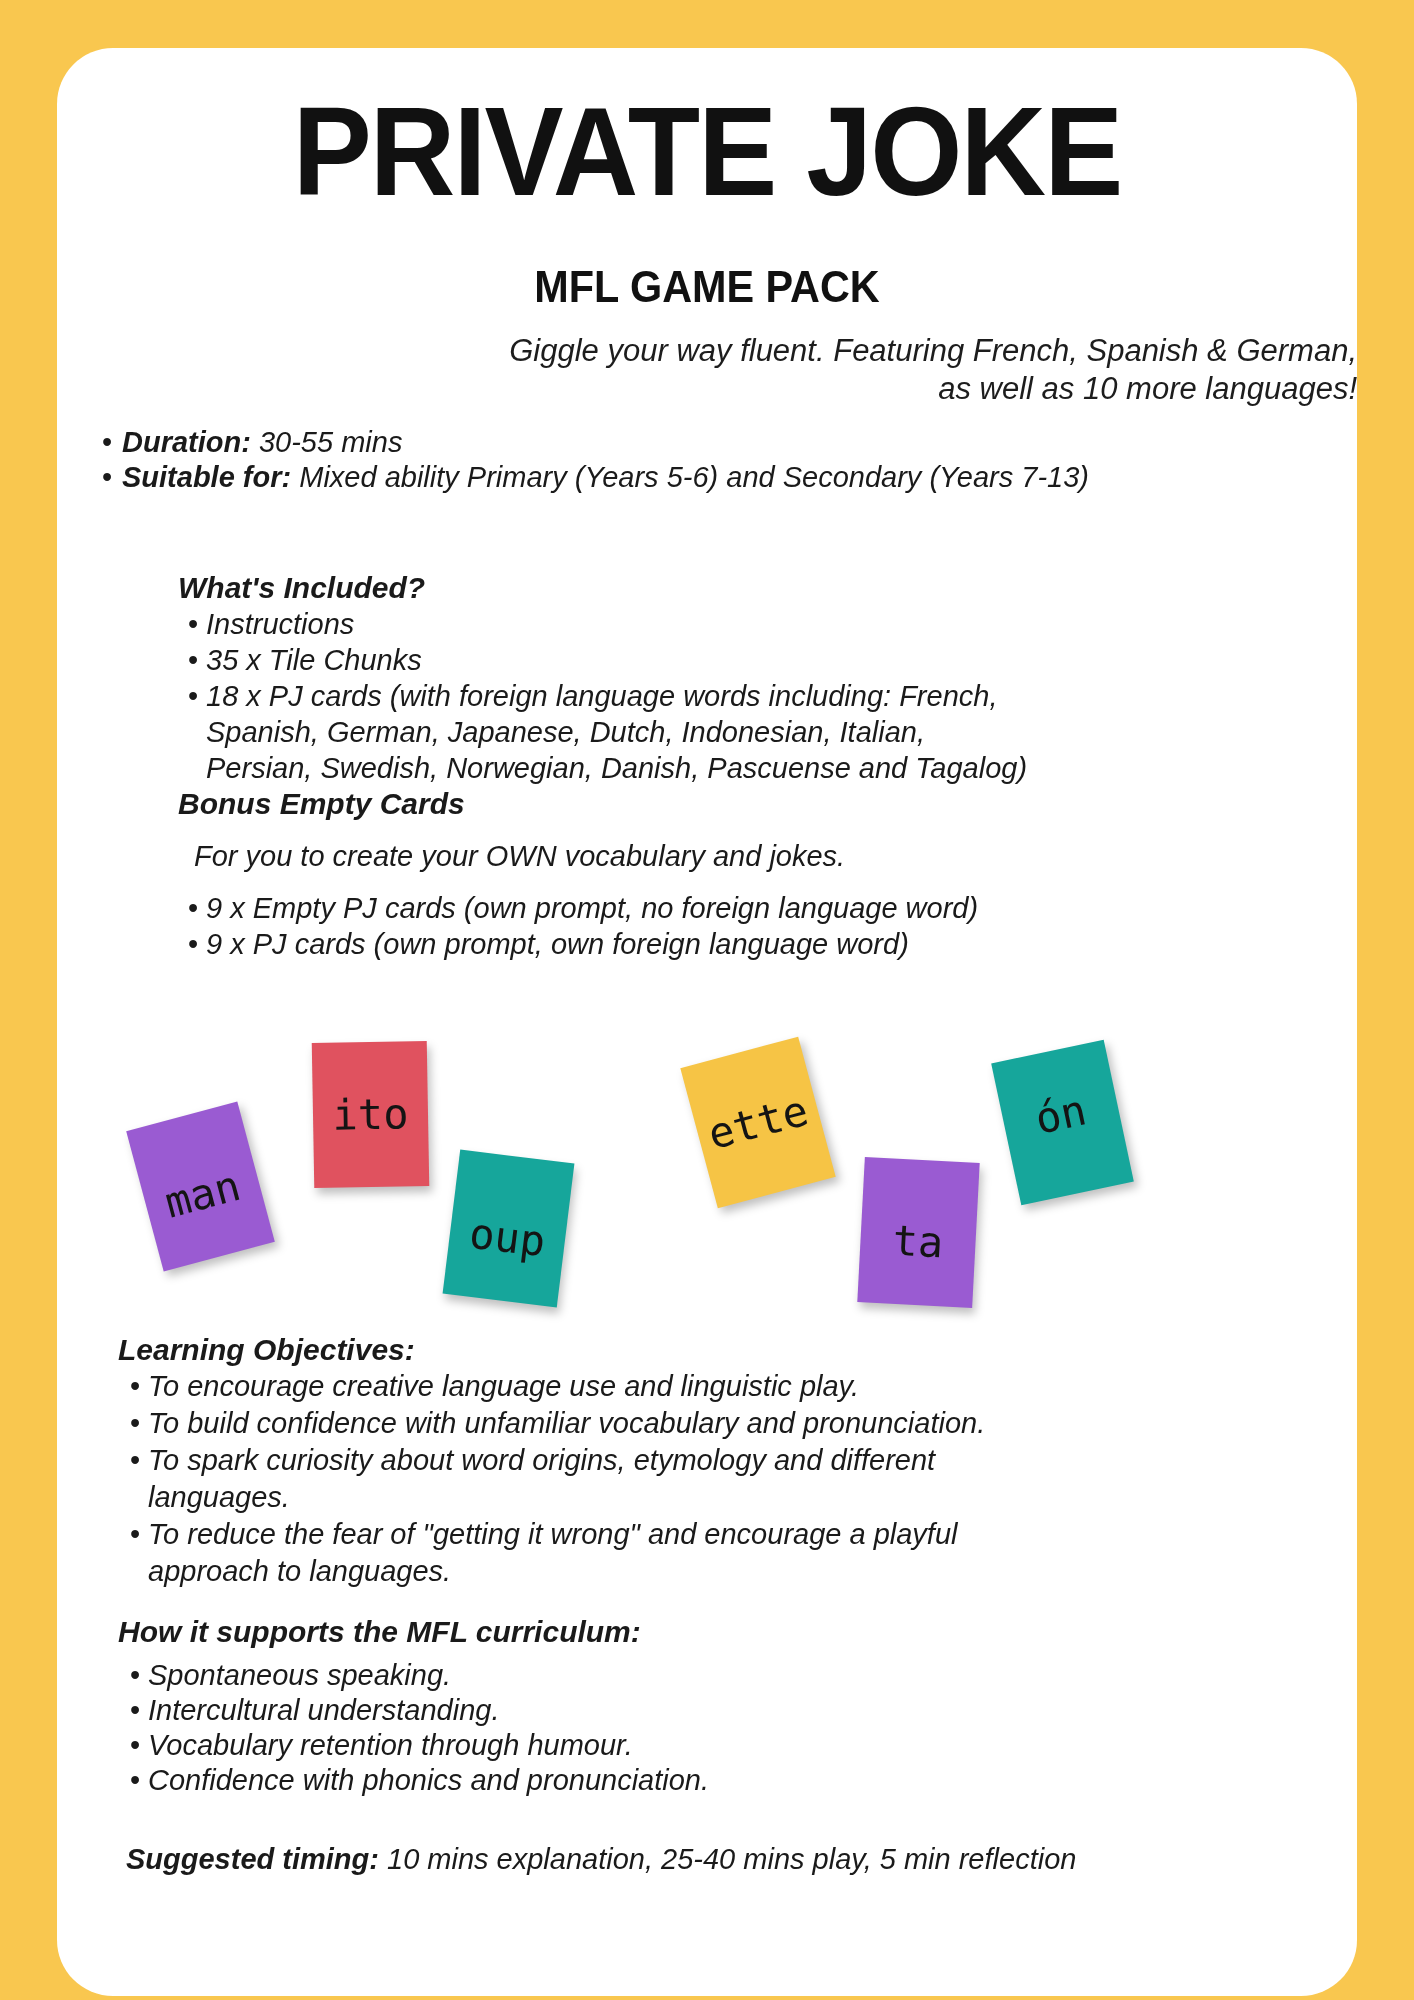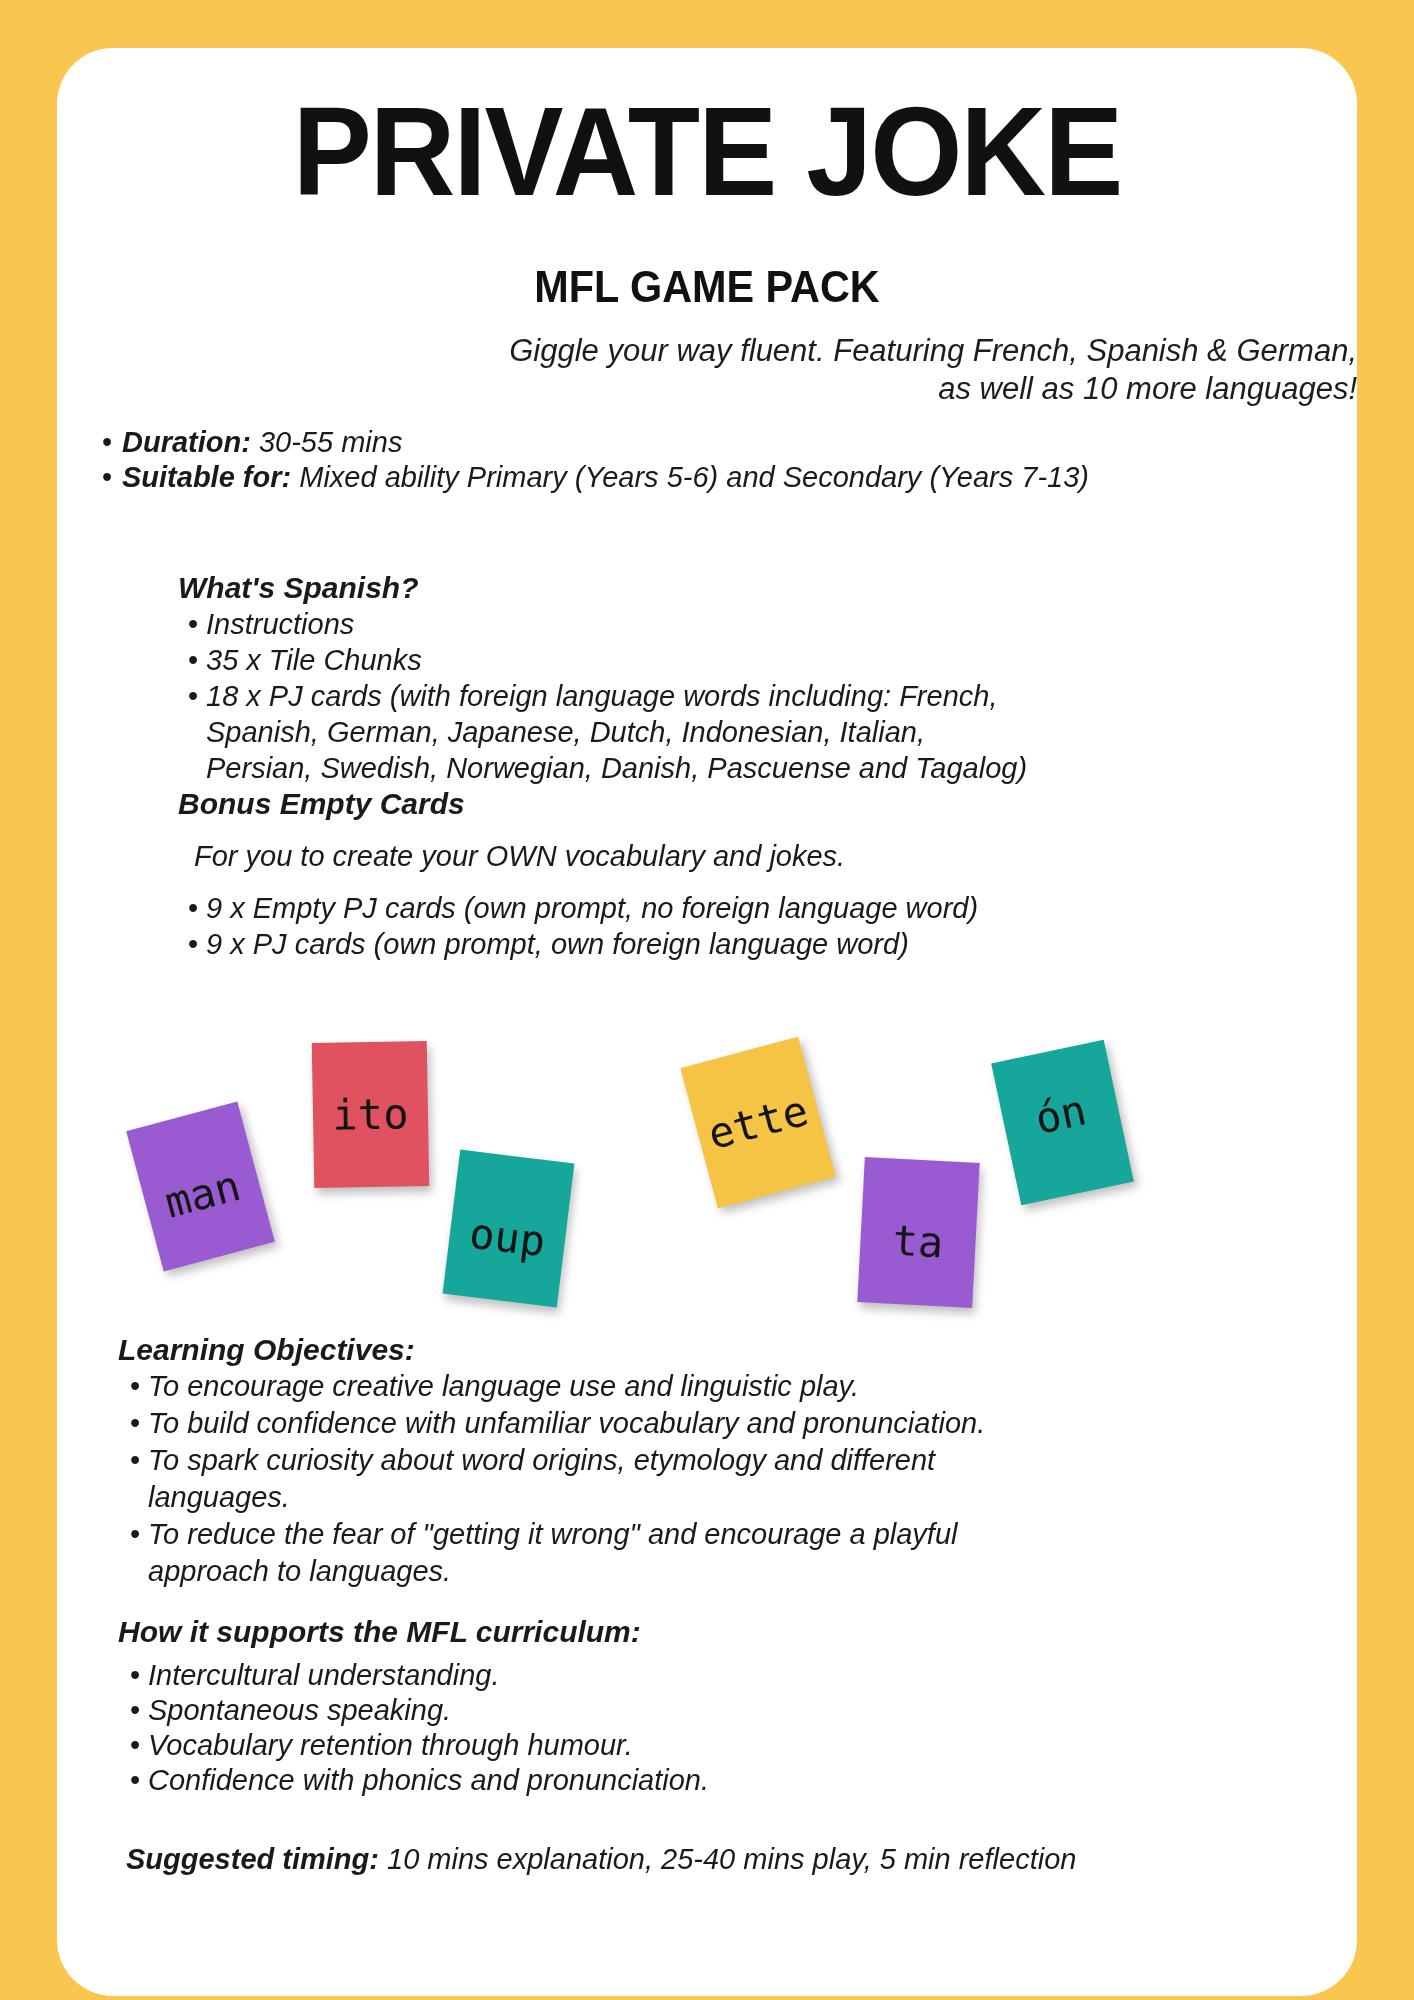--- a/index.html
+++ b/index.html
@@ -112,21 +112,21 @@
     <span>Giggle your way fluent. Featuring French, Spanish &amp; German,</span>
     <span>as well as 10 more languages!</span>
   </p>
 
   <ul class="facts">
     <li><b>Duration:</b><span style="display:inline"> 30-55 mins</span></li>
     <li><b>Suitable for:</b><span style="display:inline"> Mixed ability Primary (Years 5-6) and Secondary (Years 7-13)</span></li>
   </ul>
 
   <div class="included">
-    <h3>What's Spanish?</h3>
+    <h3>What's Included?</h3>
     <ul>
       <li>
         <span>Instructions</span>
       </li>
       <li>
         <span>35 x Tile Chunks</span>
       </li>
       <li>
         <span>18 x PJ cards (with foreign language words including: French,</span>
         <span>Spanish, German, Japanese, Dutch, Indonesian, Italian,</span>
@@ -183,24 +183,24 @@
         <span>To reduce the fear of "getting it wrong" and encourage a playful</span>
         <span>approach to languages.</span>
       </li>
     </ul>
   </div>
 
   <div class="curriculum">
     <h3>How it supports the MFL curriculum:</h3>
     <ul>
       <li>
+        <span>Spontaneous speaking.</span>
+      </li>
+      <li>
         <span>Intercultural understanding.</span>
-      </li>
-      <li>
-        <span>Spontaneous speaking.</span>
       </li>
       <li>
         <span>Vocabulary retention through humour.</span>
       </li>
       <li>
         <span>Confidence with phonics and pronunciation.</span>
       </li>
     </ul>
   </div>
 

